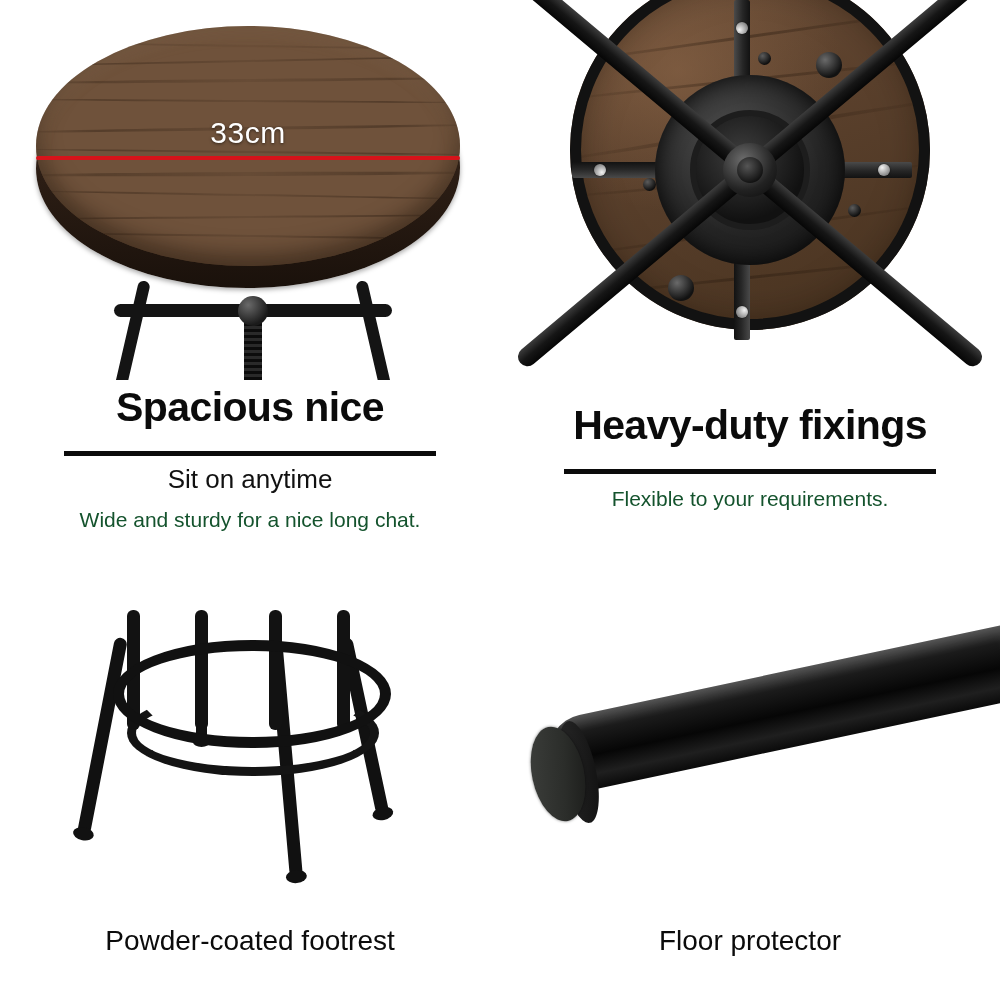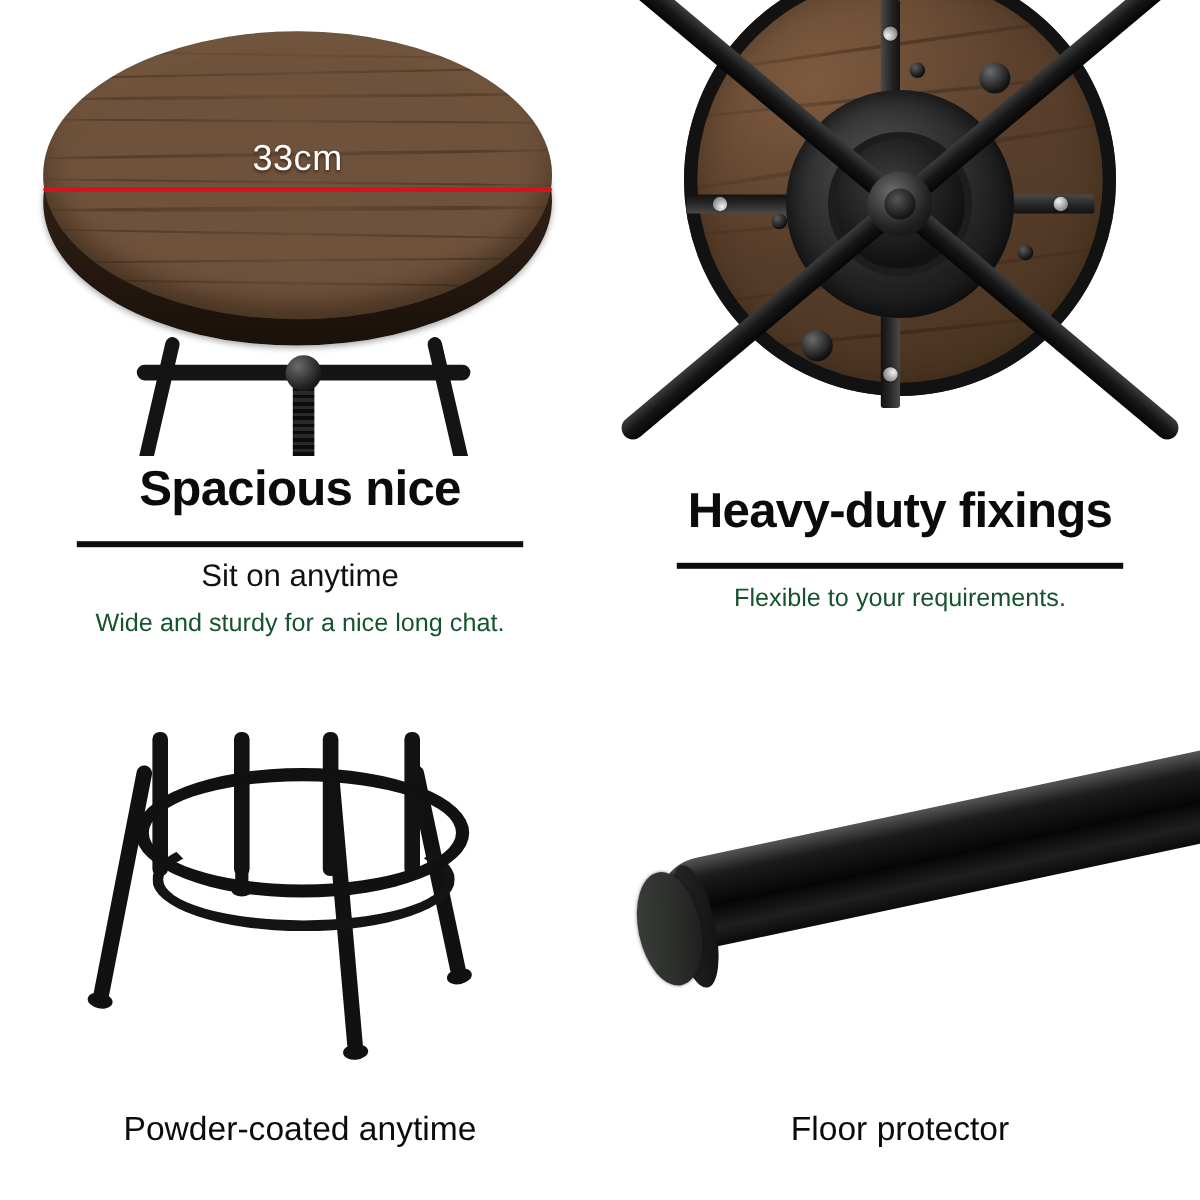--- a/index.html
+++ b/index.html
@@ -348,16 +348,16 @@
     <div class="feat-sub">Sit on anytime</div>
     <div class="feat-desc">Wide and sturdy for a nice long chat.</div>
   </div>
 
   <div class="txt-block" id="text-right">
     <div class="feat-title">Heavy-duty fixings</div>
     <div class="feat-rule"></div>
     <div class="feat-desc">Flexible to your requirements.</div>
   </div>
 
-  <div class="caption" id="caption-left">Powder-coated anytime</div>
+  <div class="caption" id="caption-left">Powder-coated footrest</div>
   <div class="caption" id="caption-right">Floor protector</div>
 
 </div>
 
 </body></html>

